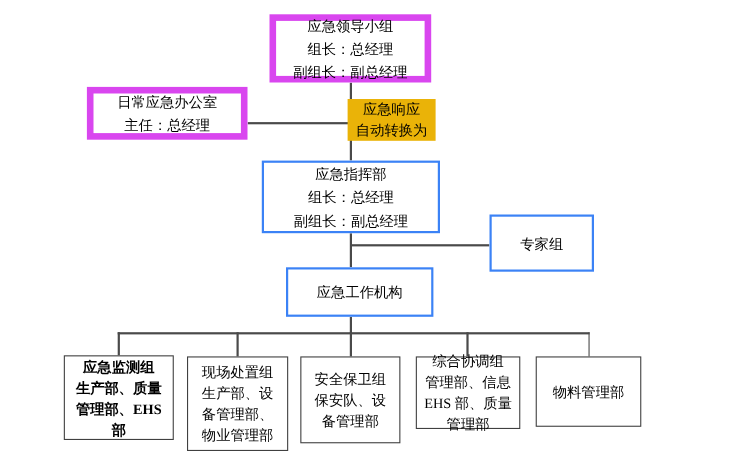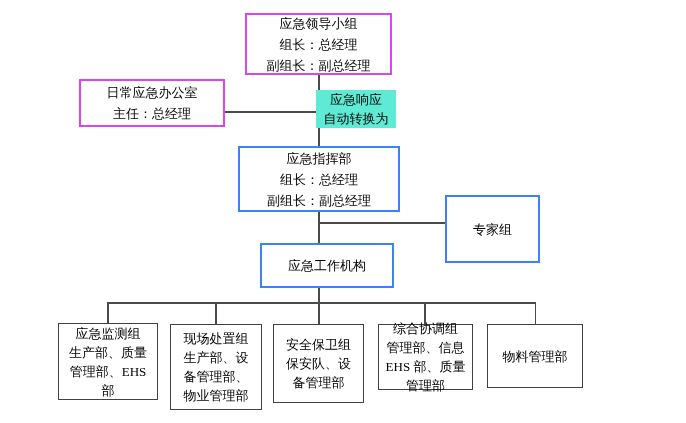--- a/index.html
+++ b/index.html
@@ -21,41 +21,41 @@
     box-sizing: border-box;
     background: #ffffff;
     display: flex;
     flex-direction: column;
     justify-content: center;
     align-items: center;
     text-align: center;
     font-size: 13px;
     z-index: 2;
   }
-  .node.thin { border: 2px solid #d946ef; }
+  .node.thin { border: 6px solid #d946ef; }
   .node.thick { border: 2px solid #3b82f6; }
   .node.mid { border: 1.5px solid #404040; }
   .node .ln { line-height: 21px; white-space: nowrap; }
   .node.small .ln { line-height: 19px; }
   .line {
     position: absolute;
     background: #4a4a4a;
     z-index: 1;
   }
   .line.v { width: 1.5px; }
   .line.h { height: 1.5px; }
   .float-label {
     position: absolute;
     left: 316px;
     top: 90px;
     width: 80px;
     text-align: center;
     font-size: 13px;
     line-height: 19px;
-    background: #5eead4;
+    background: #eab308;
     z-index: 2;
   }
   .float-label .ln { white-space: nowrap; }
 </style>
 </head>
 <body>
 
 <div class="canvas">
 
   <div class="line v" style="left:318px; top:75px; height:71px;"></div>
@@ -85,29 +85,29 @@
     <div class="ln">应急响应</div>
     <div class="ln">自动转换为</div>
   </div>
 
   <div class="node thick" style="left:238px; top:146px; width:162px; height:66px;">
     <div class="ln">应急指挥部</div>
     <div class="ln">组长：总经理</div>
     <div class="ln">副组长：副总经理</div>
   </div>
 
-  <div class="node thick" style="left:445px; top:195px; width:95px; height:68px;">
+  <div class="node thick" style="left:445px; top:195px; width:95px; height:52px;">
     <div class="ln">专家组</div>
   </div>
 
   <div class="node thick" style="left:260px; top:243px; width:134px; height:45px;">
     <div class="ln">应急工作机构</div>
   </div>
 
-  <div class="node mid small" style="left:58px; top:323px; width:100px; height:77px;">
+  <div class="node mid small" style="left:58px; top:323px; width:100px; height:77px;font-weight:bold;">
     <div class="ln">应急监测组</div>
     <div class="ln">生产部、质量</div>
     <div class="ln">管理部、EHS</div>
     <div class="ln">部</div>
   </div>
 
   <div class="node mid small" style="left:273px; top:324px; width:91px; height:79px;">
     <div class="ln">安全保卫组</div>
     <div class="ln">保安队、设</div>
     <div class="ln">备管理部</div>

